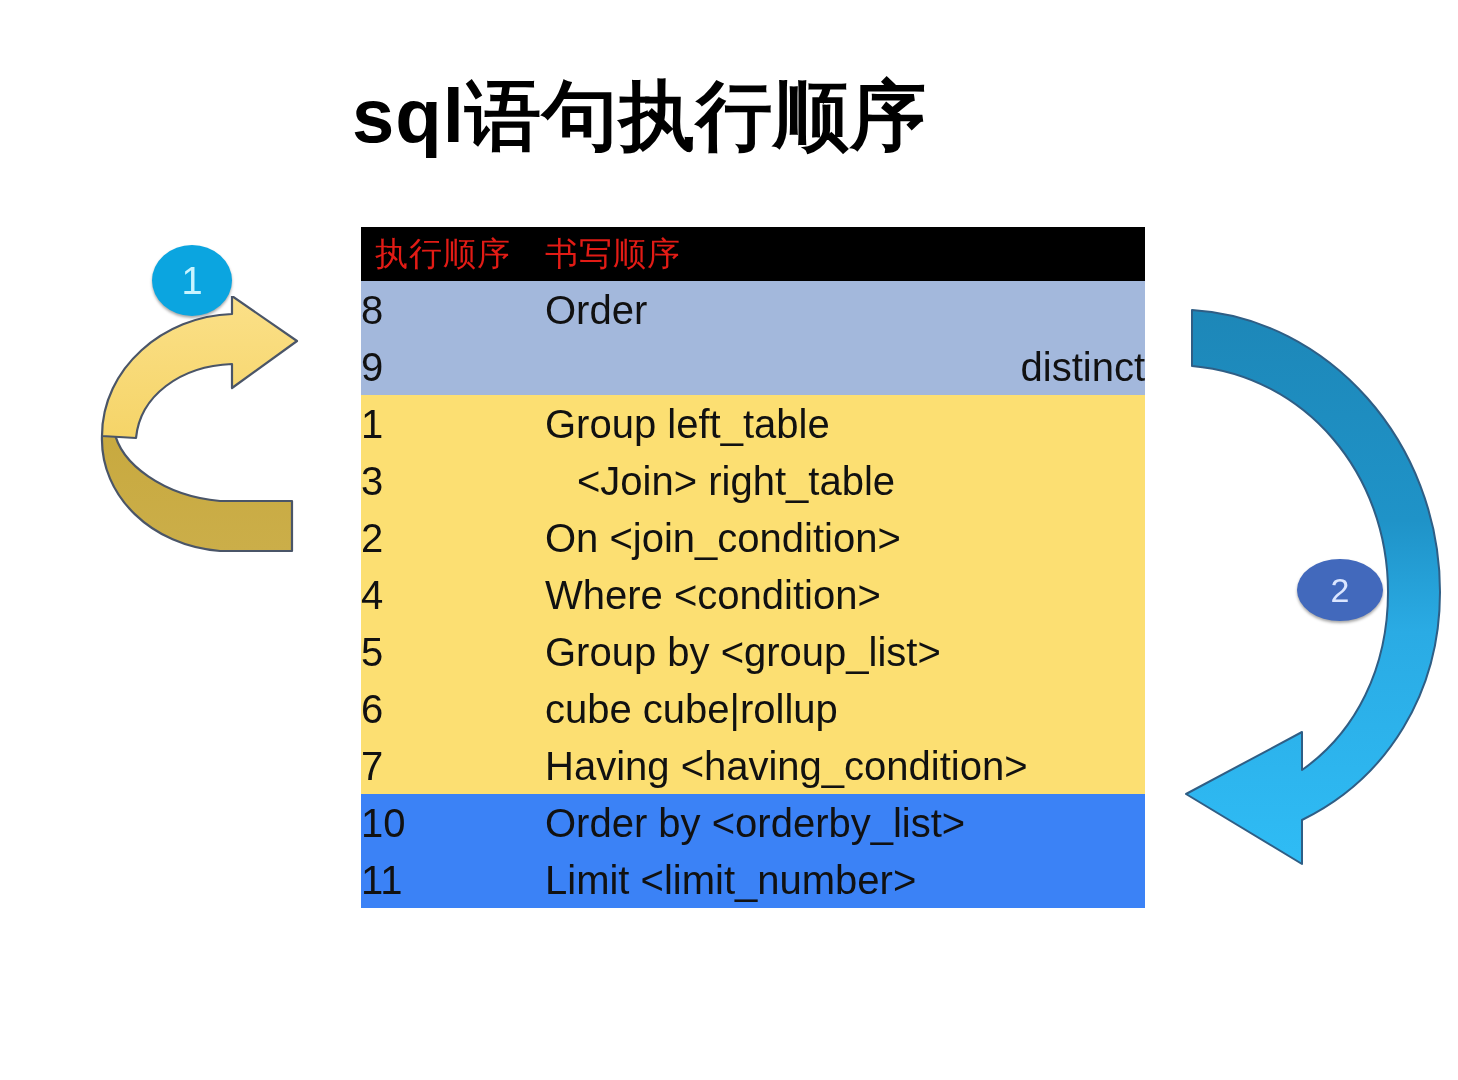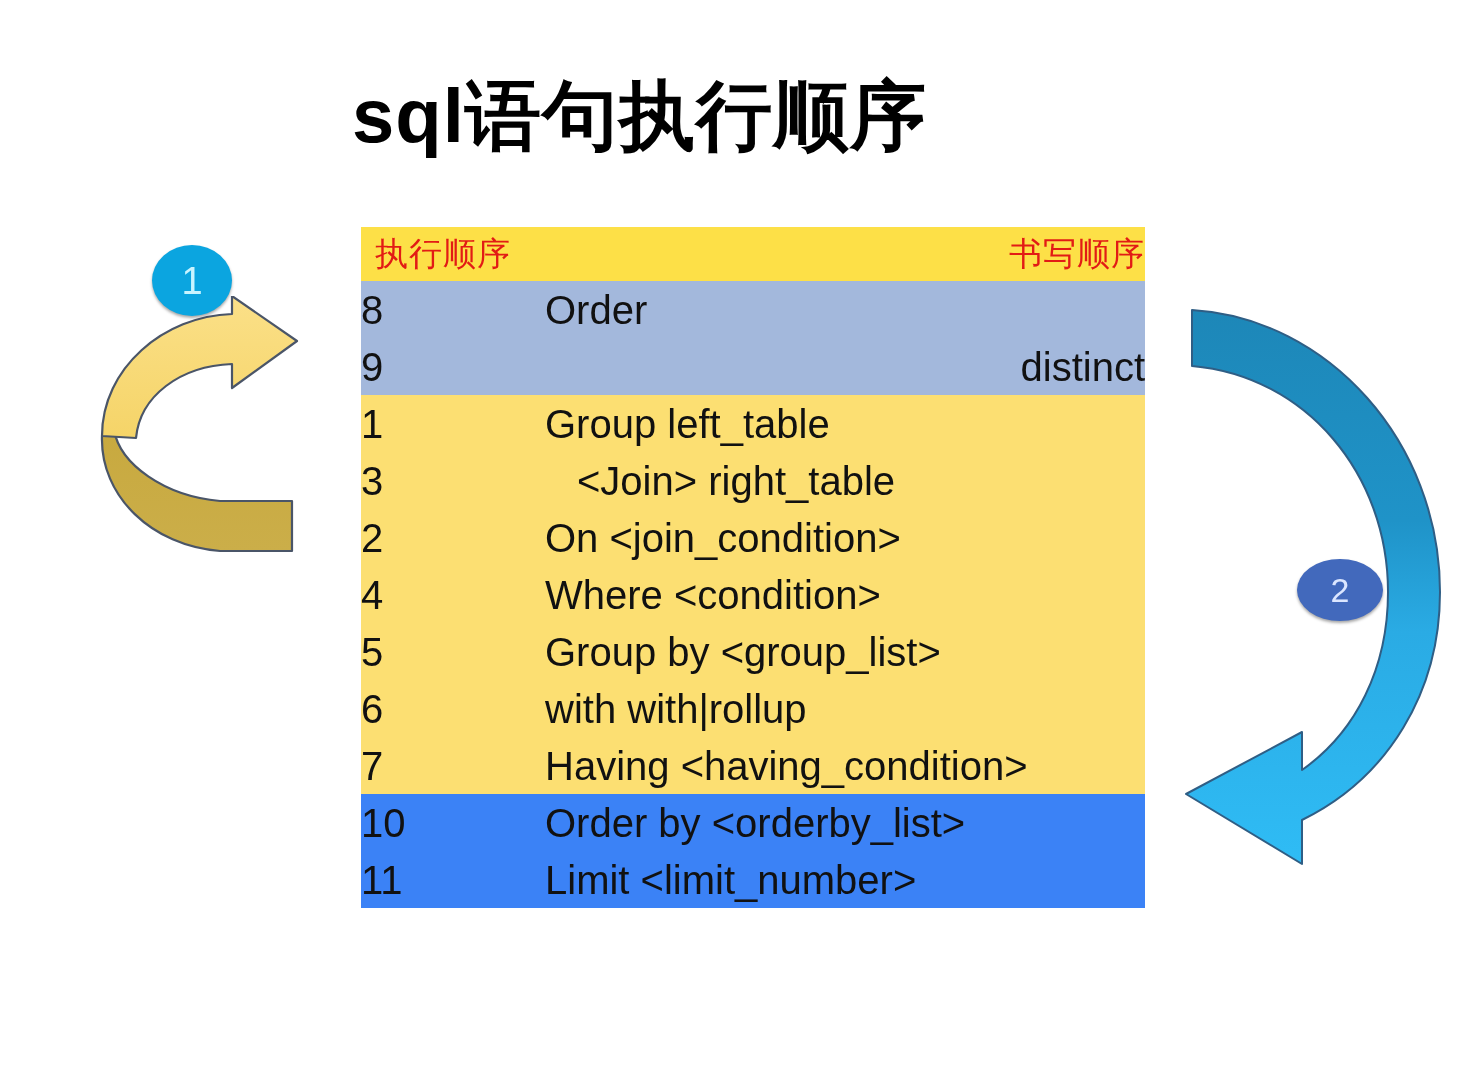--- a/index.html
+++ b/index.html
@@ -41,30 +41,30 @@
   }
   #order-table td, #order-table th {
     padding: 0;
     margin: 0;
     border: 0;
   }
   .col-step { width: 184px; }
   .col-clause { width: 600px; }
 
   .hdr-row th {
-    background: #fde047;
+    background: #000000;
     height: 54px;
     color: #e21b15;
     font-size: 33px;
     font-weight: normal;
     vertical-align: middle;
     letter-spacing: 1px;
   }
   .hdr-step { text-align: left; padding-left: 14px !important; }
-  .hdr-clause { text-align: right; }
+  .hdr-clause { text-align: left; }
 
   .data-row td {
     height: 57px;
     font-size: 40px;
     color: #111111;
     vertical-align: middle;
     line-height: 1.05;
     border-bottom: 3px solid #ffffff;
   }
   .data-row td.cell-step {
@@ -220,21 +220,21 @@
       <tr class="data-row band-from">
         <td class="cell-step">4</td>
         <td class="cell-clause">Where &lt;condition&gt;</td>
       </tr>
       <tr class="data-row band-from">
         <td class="cell-step">5</td>
         <td class="cell-clause">Group by &lt;group_list&gt;</td>
       </tr>
       <tr class="data-row band-from">
         <td class="cell-step">6</td>
-        <td class="cell-clause">with with|rollup</td>
+        <td class="cell-clause">cube cube|rollup</td>
       </tr>
       <tr class="data-row band-from">
         <td class="cell-step">7</td>
         <td class="cell-clause">Having  &lt;having_condition&gt;</td>
       </tr>
       <tr class="data-row band-order">
         <td class="cell-step">10</td>
         <td class="cell-clause">Order by &lt;orderby_list&gt;</td>
       </tr>
       <tr class="data-row band-order">

